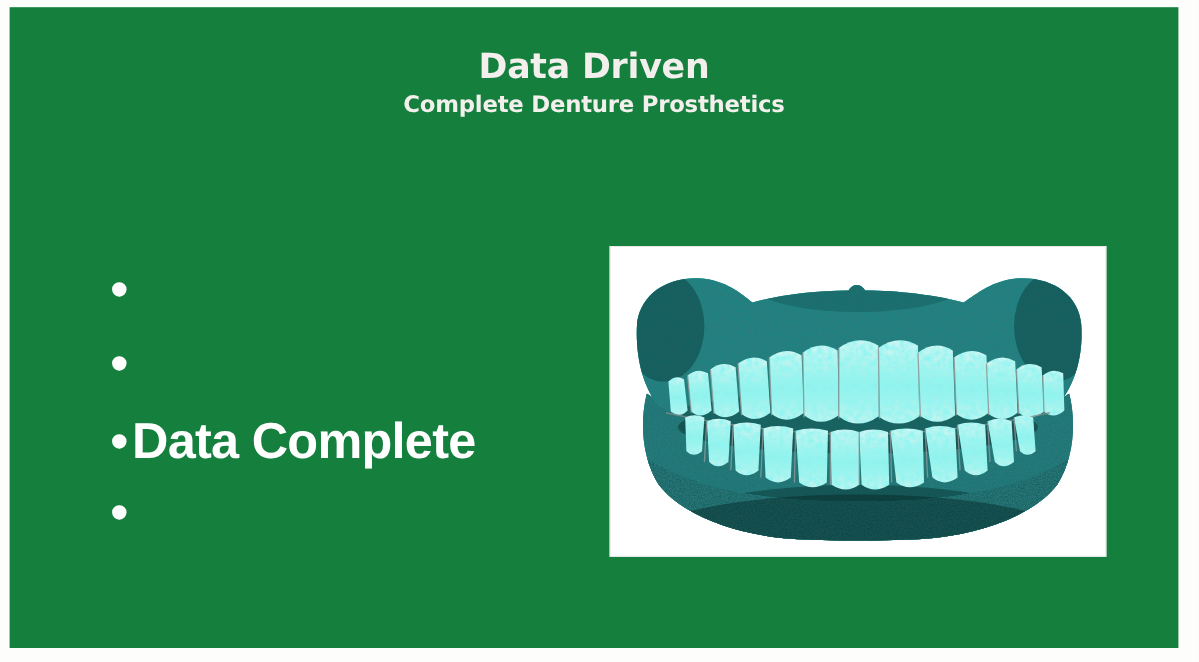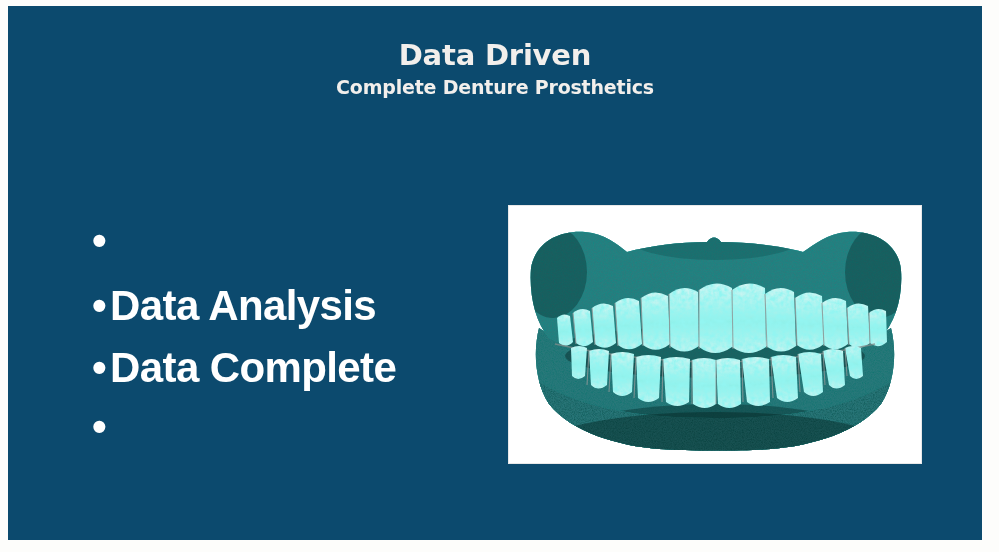--- a/index.html
+++ b/index.html
@@ -22,21 +22,21 @@
     height: 552px;
     background: #fdfdfb;
     box-sizing: border-box;
   }
   .slide-canvas {
     position: absolute;
     left: 8px;
     top: 6px;
     width: 974px;
     height: 534px;
-    background: #0c4a6e;
+    background: #15803d;
     overflow: hidden;
   }
 
   
   .title-block {
     position: absolute;
     left: 0;
     top: 32px;
     width: 974px;
     text-align: center;
@@ -118,21 +118,20 @@
       <span class="title-line title-line-1">Data Driven</span>
       <span class="title-line title-line-2">Complete Denture Prosthetics</span>
     </div>
 
     <ul class="bullets">
       <li class="bullet-item">
         <span class="bullet-marker">•</span>
       </li>
       <li class="bullet-item">
         <span class="bullet-marker">•</span>
-        <span class="bullet-label">Data Analysis</span>
       </li>
       <li class="bullet-item">
         <span class="bullet-marker">•</span>
         <span class="bullet-label">Data Complete</span>
       </li>
       <li class="bullet-item">
         <span class="bullet-marker">•</span>
       </li>
     </ul>
 

